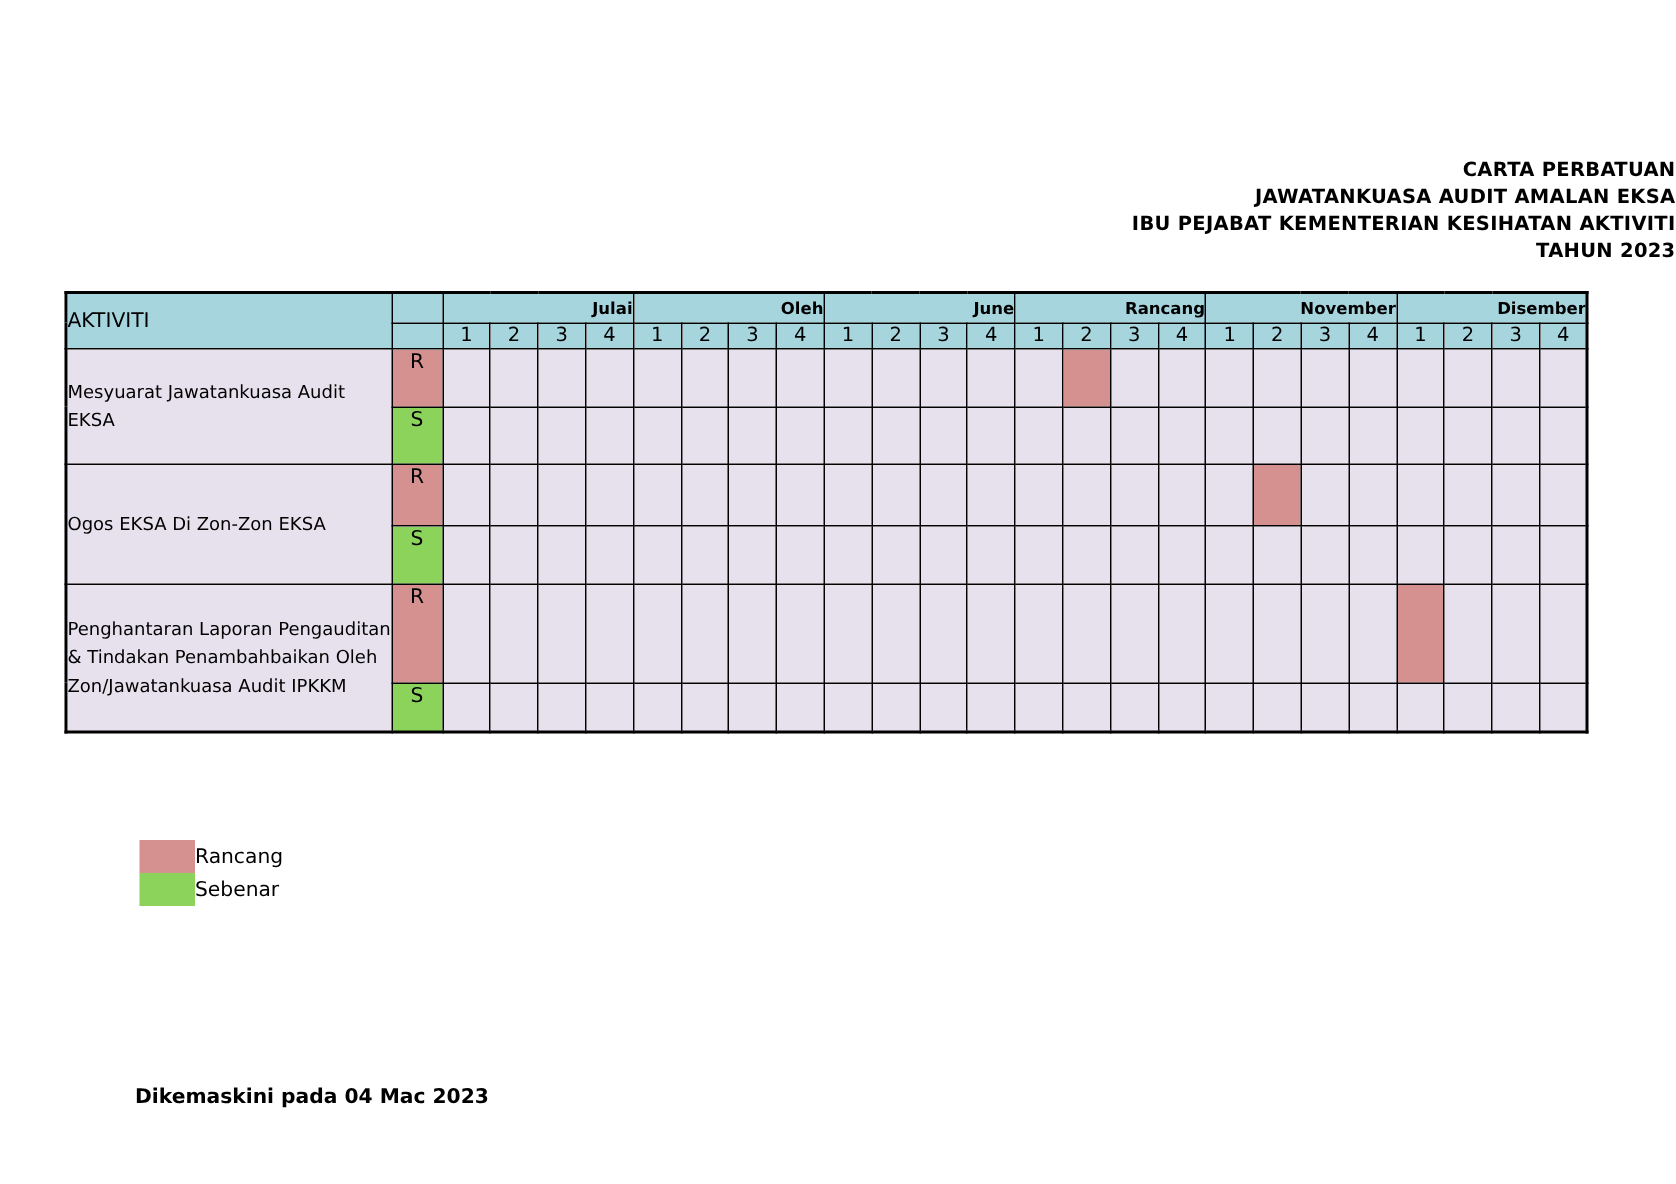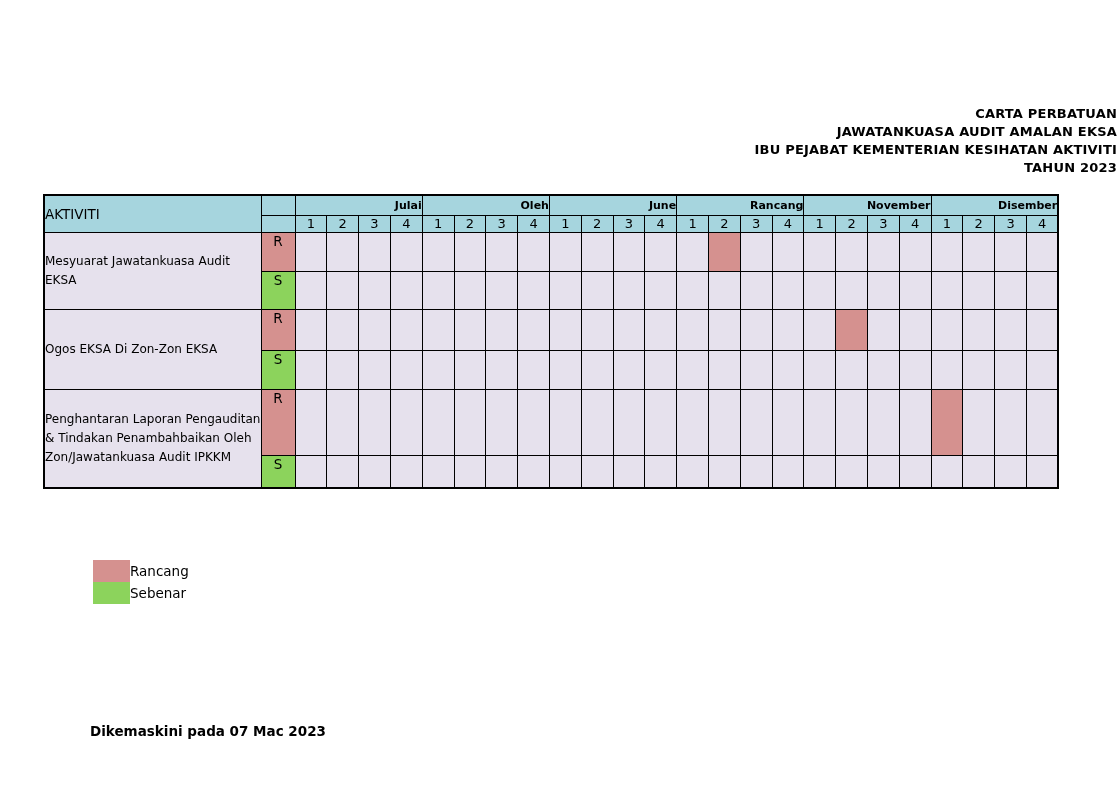--- a/index.html
+++ b/index.html
@@ -327,15 +327,15 @@
     <div class="legend-row">
       <span class="legend-swatch rancang"></span>
       <span class="legend-label">Rancang</span>
     </div>
     <div class="legend-row">
       <span class="legend-swatch sebenar"></span>
       <span class="legend-label">Sebenar</span>
     </div>
   </div>
 
-  <div class="footer-note">Dikemaskini pada 07 Mac 2023</div>
+  <div class="footer-note">Dikemaskini pada 04 Mac 2023</div>
 
 </div>
 
 </body></html>

